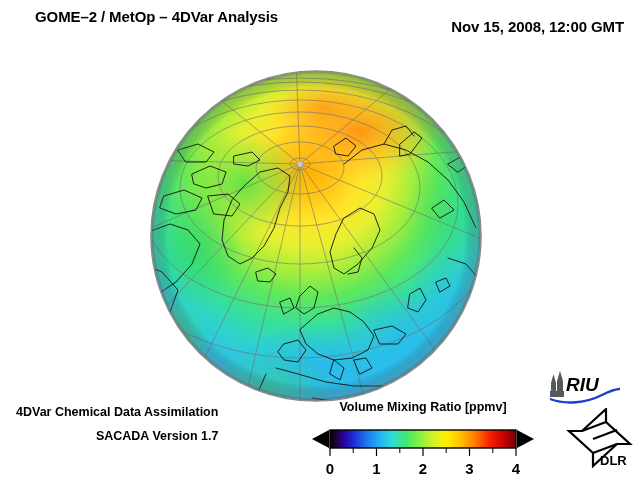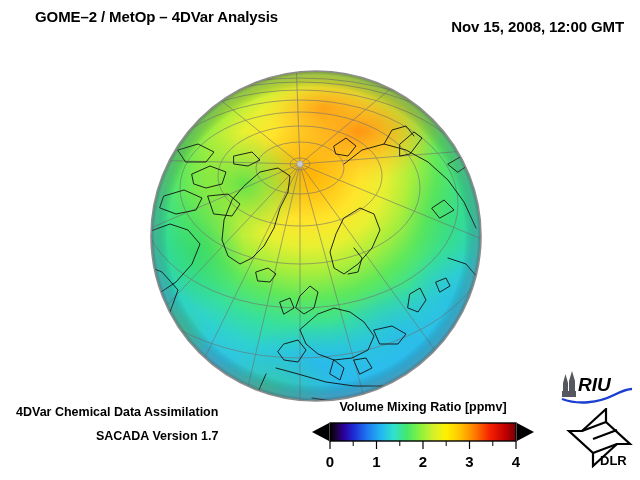--- a/index.html
+++ b/index.html
@@ -72,28 +72,28 @@
     position: absolute;
     left: 310px;
     top: 400px;
     width: 226px;
   }
   #cbar-title {
     font-size: 12.5px;
     font-weight: bold;
     text-align: center;
     white-space: nowrap;
-    margin-bottom: 5px;
+    margin-bottom: 12px;
   }
   #cbar-svg { display: block; }
 
   
   #riu-logo {
     position: absolute;
-    left: 558px;
+    left: 546px;
     top: 371px;
     width: 76px;
     height: 34px;
   }
   #dlr-logo {
     position: absolute;
     left: 566px;
     top: 408px;
     width: 68px;
     height: 60px;

